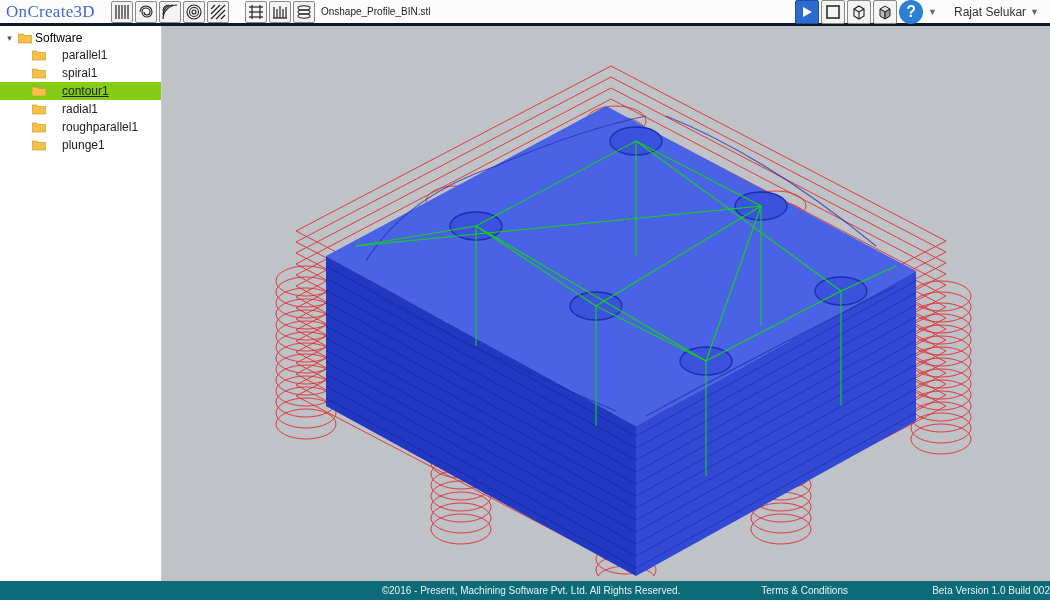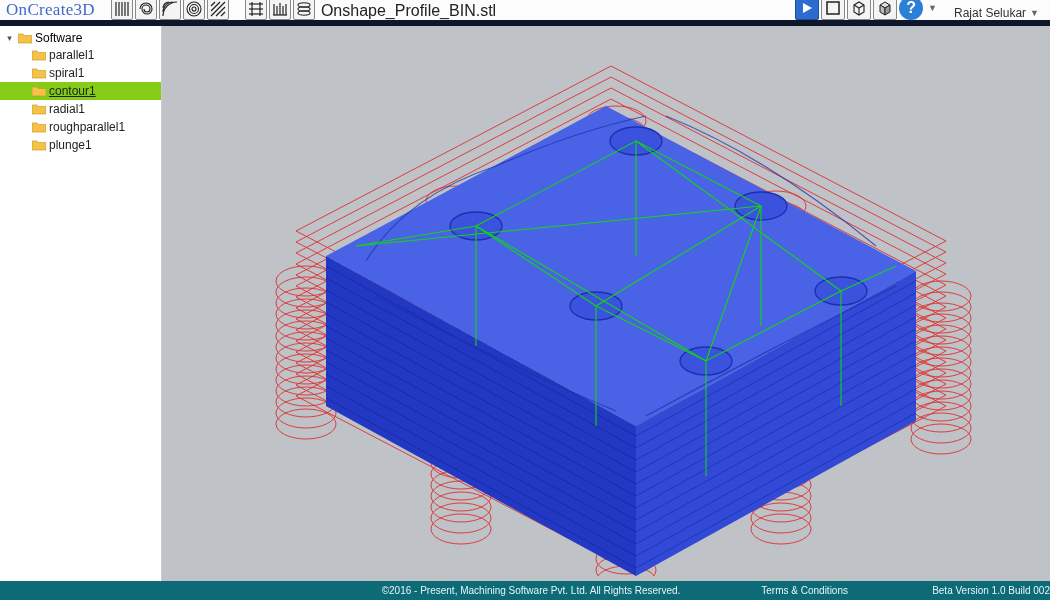--- a/index.html
+++ b/index.html
@@ -1,39 +1,39 @@
 <!DOCTYPE html>
 <html><head>
 <meta charset="utf-8">
 <style>
   * { box-sizing: border-box; margin: 0; padding: 0; }
   html, body { width: 1050px; height: 600px; font-family: Arial, sans-serif; font-size: 12px; overflow: hidden; background: #fff; }
   
   
-  .topbar { display: flex; align-items: flex-end; height: 26px; border-bottom: 6px solid #0f172a; background: #fcfcfc; }
+  .topbar { display: flex; align-items: center; height: 26px; border-bottom: 3px solid #0f172a; background: #fcfcfc; }
   .logo { color: #4169cc; font-size: 17px; font-weight: 500; padding: 0 12px 0 6px; font-family: Georgia, serif; letter-spacing: .3px; }
   .toolbar-group { display: flex; align-items: center; gap: 2px; padding: 0 4px; }
   .tool-btn { width: 22px; height: 22px; border: 1px solid #888; border-radius: 2px; background: #f4f4f4; display: flex; align-items: center; justify-content: center; cursor: pointer; }
   .tool-btn svg { width: 18px; height: 18px; }
   .divider { width: 8px; }
-  .filename { font-size: 16px; color: #222; padding-left: 2px; }
+  .filename { font-size: 10px; color: #222; padding-left: 2px; }
   .spacer { flex: 1; }
   .right-tools { display: flex; align-items: center; gap: 2px; padding-right: 4px; }
   .right-btn { width: 24px; height: 24px; border: 1px solid #888; border-radius: 2px; background: #f4f4f4; display:flex; align-items:center; justify-content:center; cursor:pointer; }
   .play-btn { background: #2b6ccf; border-color:#1d4f9c; }
   .help-btn { width:24px; height:24px; border-radius:50%; background:#2b7fd4; color:#fff; font-weight:bold; font-size:16px; display:flex; align-items:center; justify-content:center; border:none; cursor:pointer; }
   .caret-sm { font-size:9px; color:#666; margin:0 3px; }
   .user-area { display:flex; align-items:center; padding:0 8px 0 10px; font-size:12px; color:#333; cursor:pointer; }
   .user-area .caret-sm { margin-left:4px; }
 
   
   .main { display:flex; height: calc(600px - 26px - 19px); }
   .sidebar { width: 162px; border-right: 1px solid #ccc; background:#fff; padding-top: 4px; }
   .tree-root { display:flex; align-items:center; padding: 1px 4px 1px 4px; gap:3px; cursor:pointer; }
-  .tree-item { display:flex; align-items:center; padding: 2px 0 2px 32px; gap:3px; cursor:pointer; font-size:12px; color:#222; }
+  .tree-item { display:flex; align-items:center; padding: 2px 0 2px 32px; gap:16px; cursor:pointer; font-size:12px; color:#222; }
   .tree-item.selected { background:#84cc16;text-decoration:underline; }
   .folder-icon { width:14px; height:12px; }
   .tree-toggle { width:11px; height:11px; display:flex; align-items:center; justify-content:center; font-size:9px; color:#555; }
 
   .viewport { flex:1; background:#bfc2c6; position:relative; overflow:hidden; display:flex; align-items:center; justify-content:center; }
 
   
   .footer { height:19px; background:#0d6b78; color:#e8f4f6; font-size:10px; display:flex; align-items:center; }
   .footer .copy { margin:0 auto; }
   .footer .terms { position:absolute; right:202px; cursor:pointer; }

